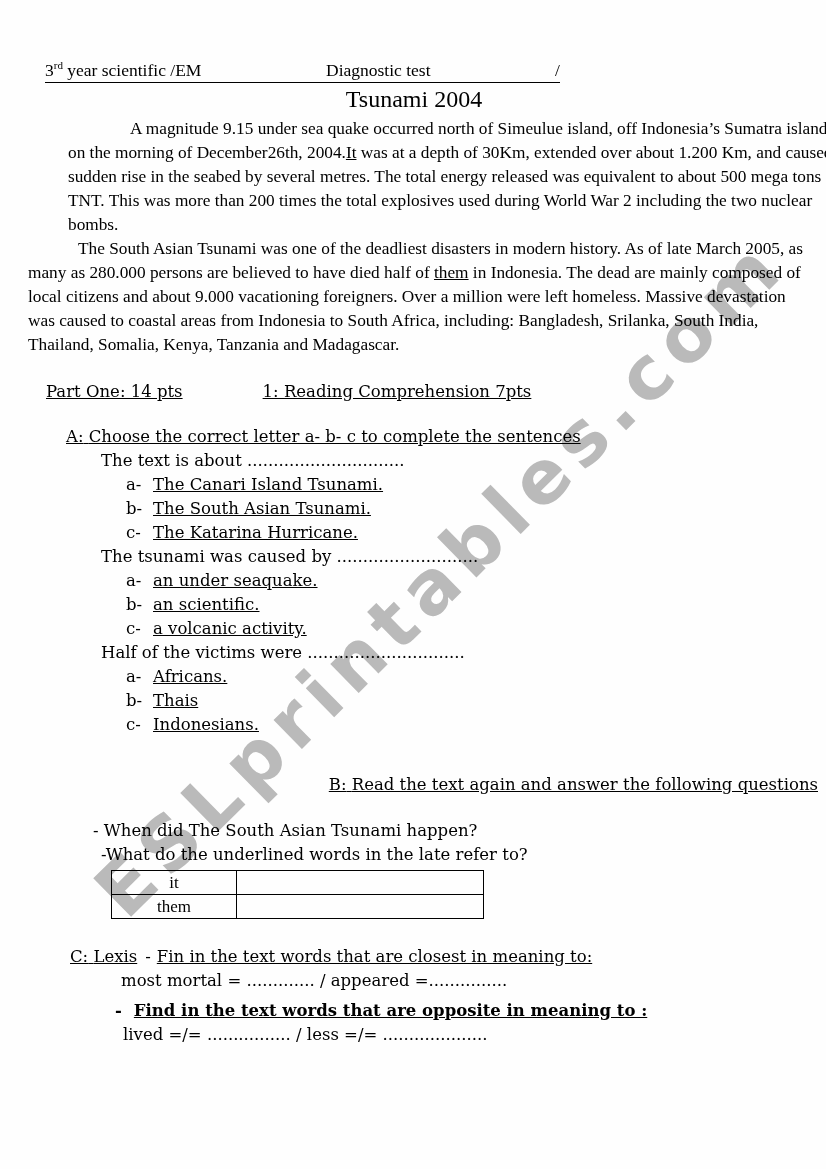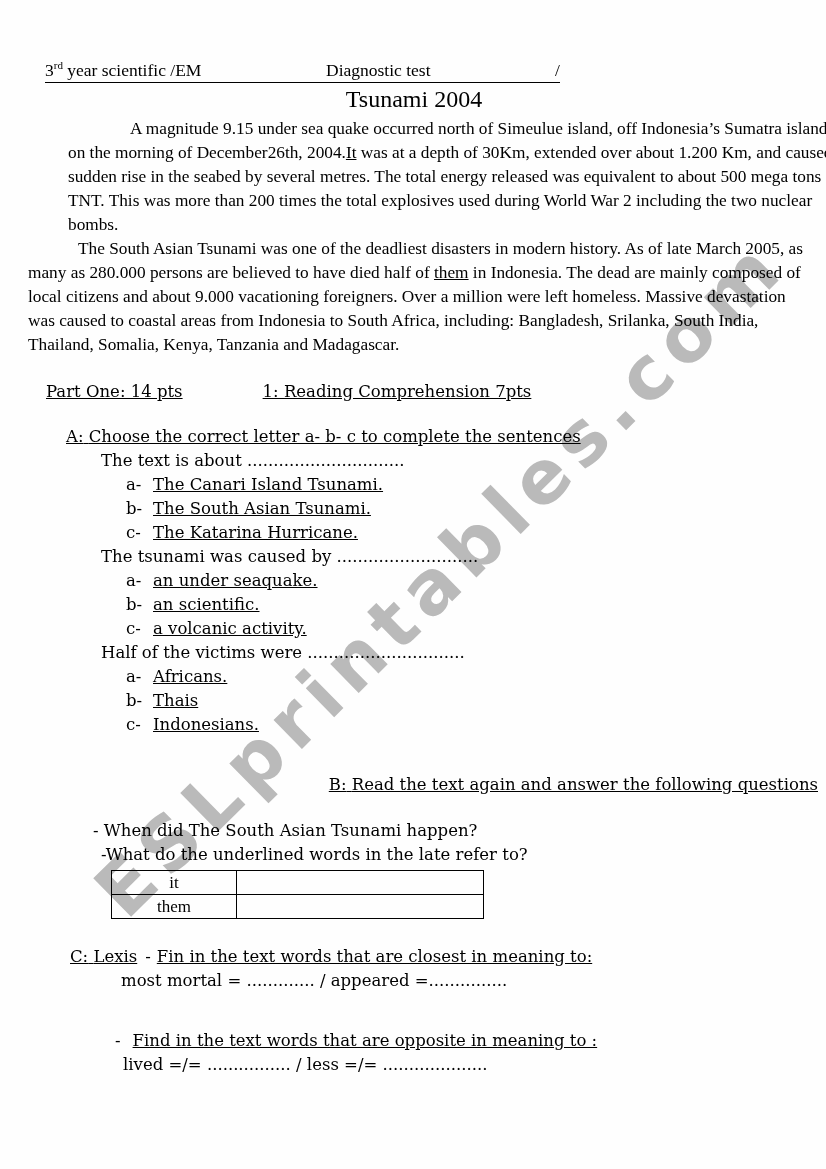--- a/index.html
+++ b/index.html
@@ -50,21 +50,21 @@
   .bq2 { margin-left:73px; }
 
   table.ref { border-collapse:collapse; margin-left:83px; margin-top:3px; }
   table.ref td { border:1px solid #000; height:23px; padding:0; font-size:17px; font-family:"Liberation Serif", serif; }
   table.ref .c1 { width:124px; text-align:center; }
   table.ref .c2 { width:246px; }
 
   .cline { margin-top:26px; margin-left:42px; line-height:24px; }
   .cline .dash { padding:0 6px 0 8px; }
   .cfill1 { margin-left:93px; line-height:24px; }
-  .cfind  { margin-top:36px; line-height:24px; }
+  .cfind  { margin-top:6px; line-height:24px;font-weight:bold; }
   .cfind .dash { margin-left:87px; padding-right:12px; }
   .cfill2 { margin-left:95px; line-height:24px; }
 </style>
 </head>
 <body>
 
 <div class="page">
 
   <div class="watermark">ESLprintables.com</div>
 

